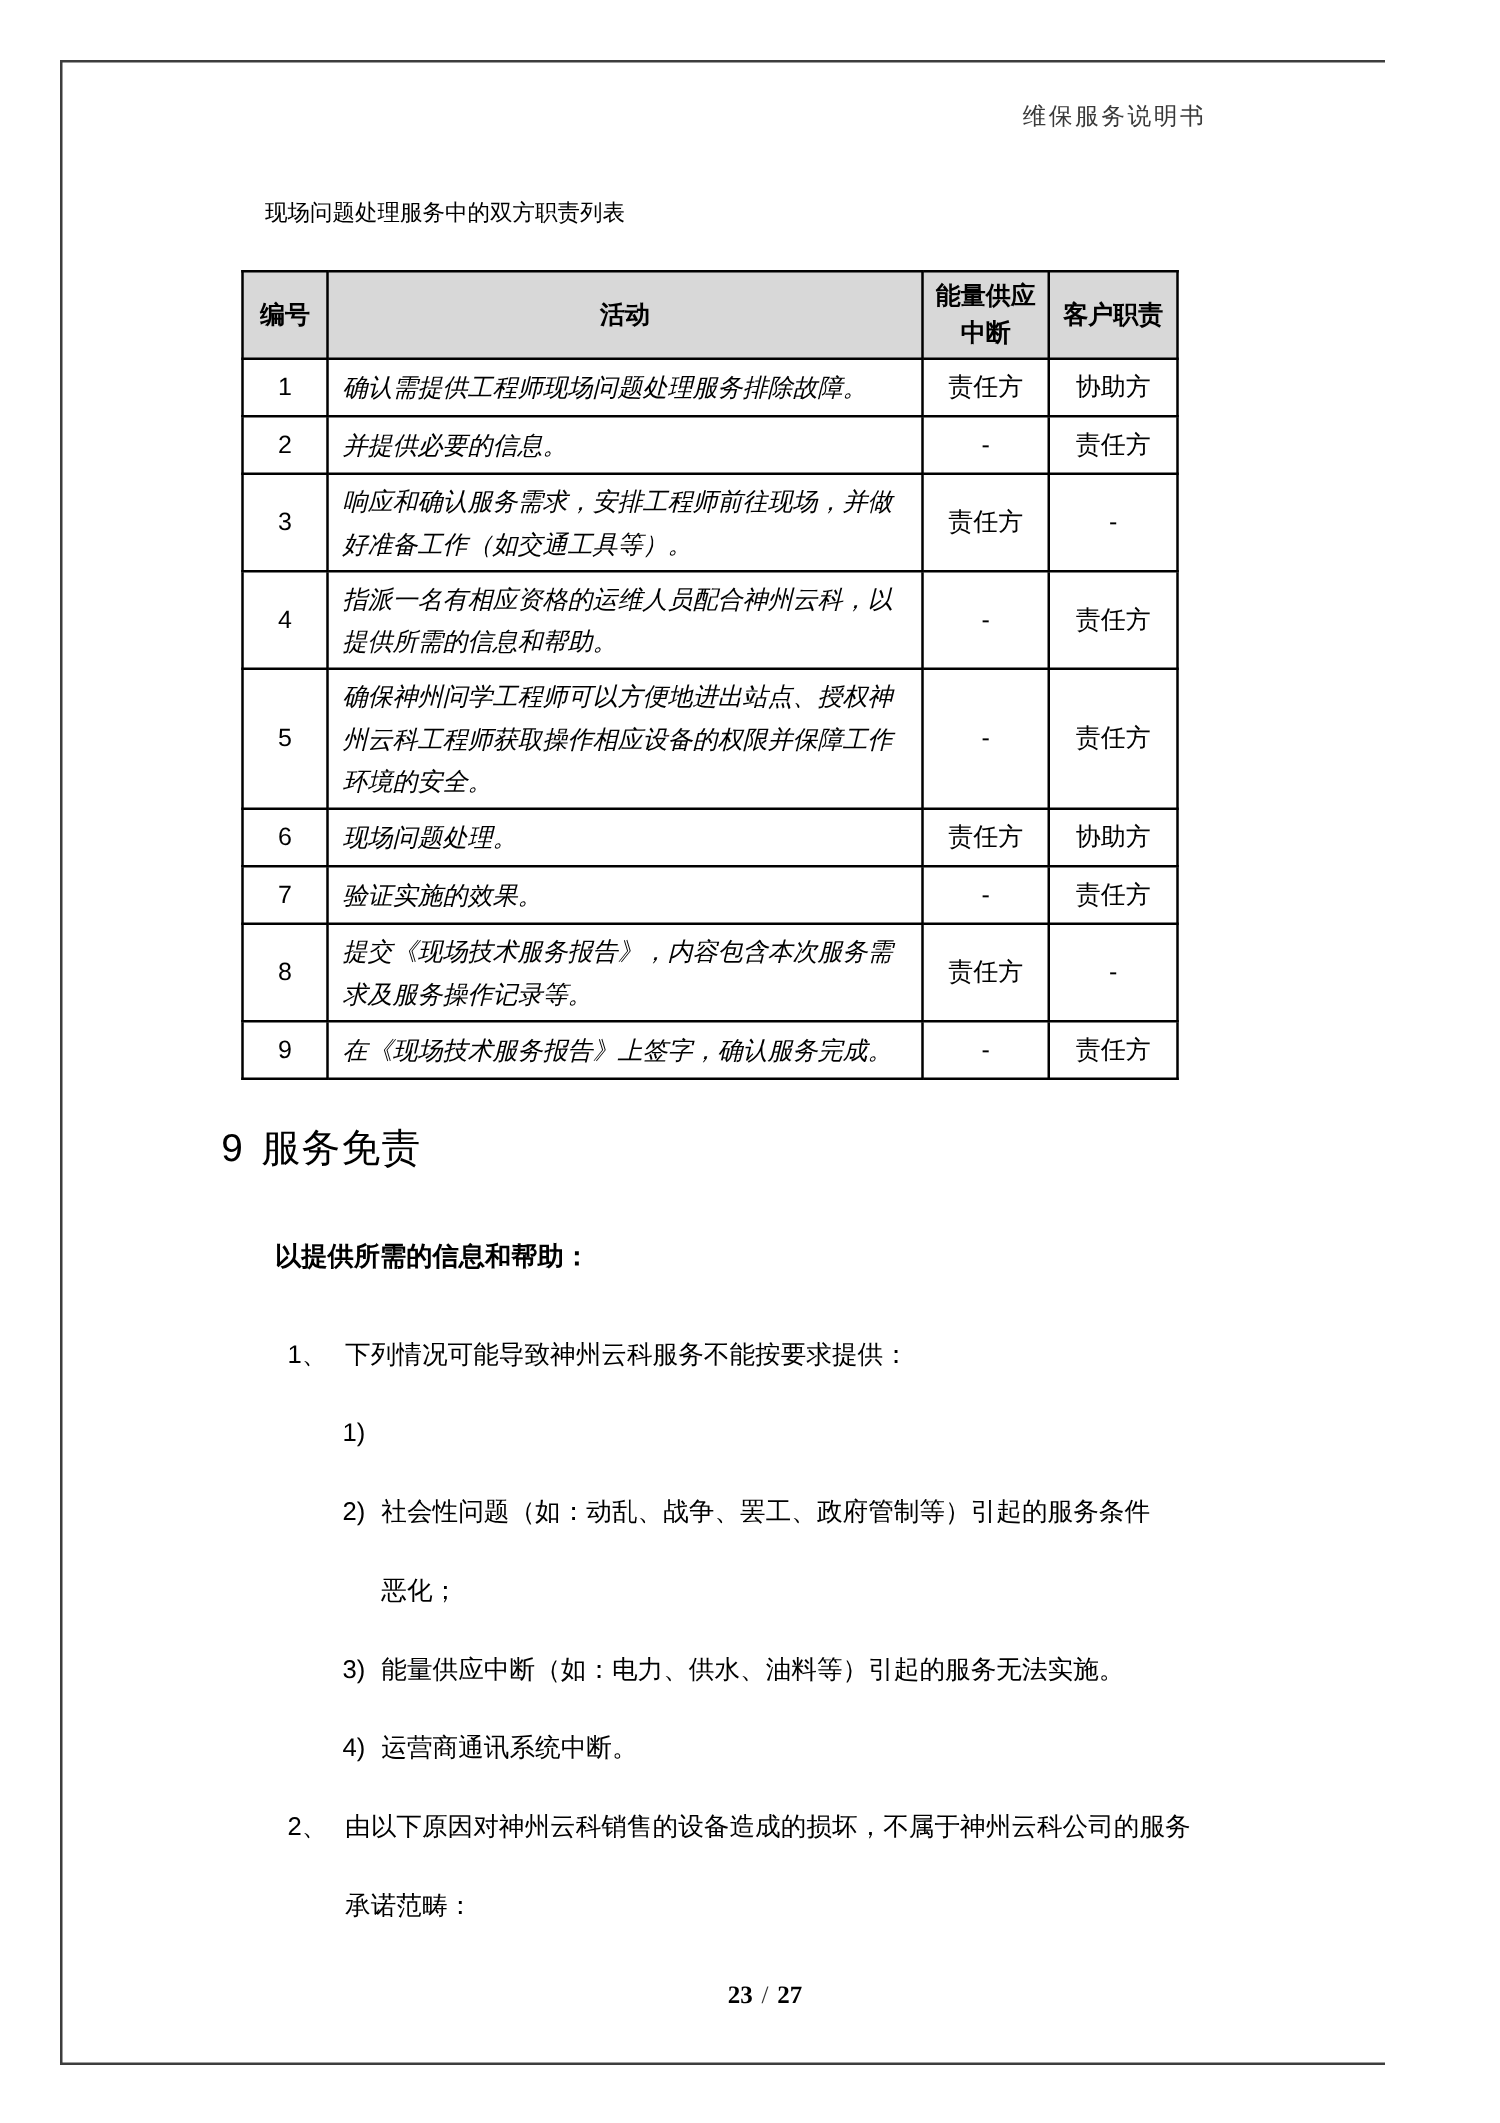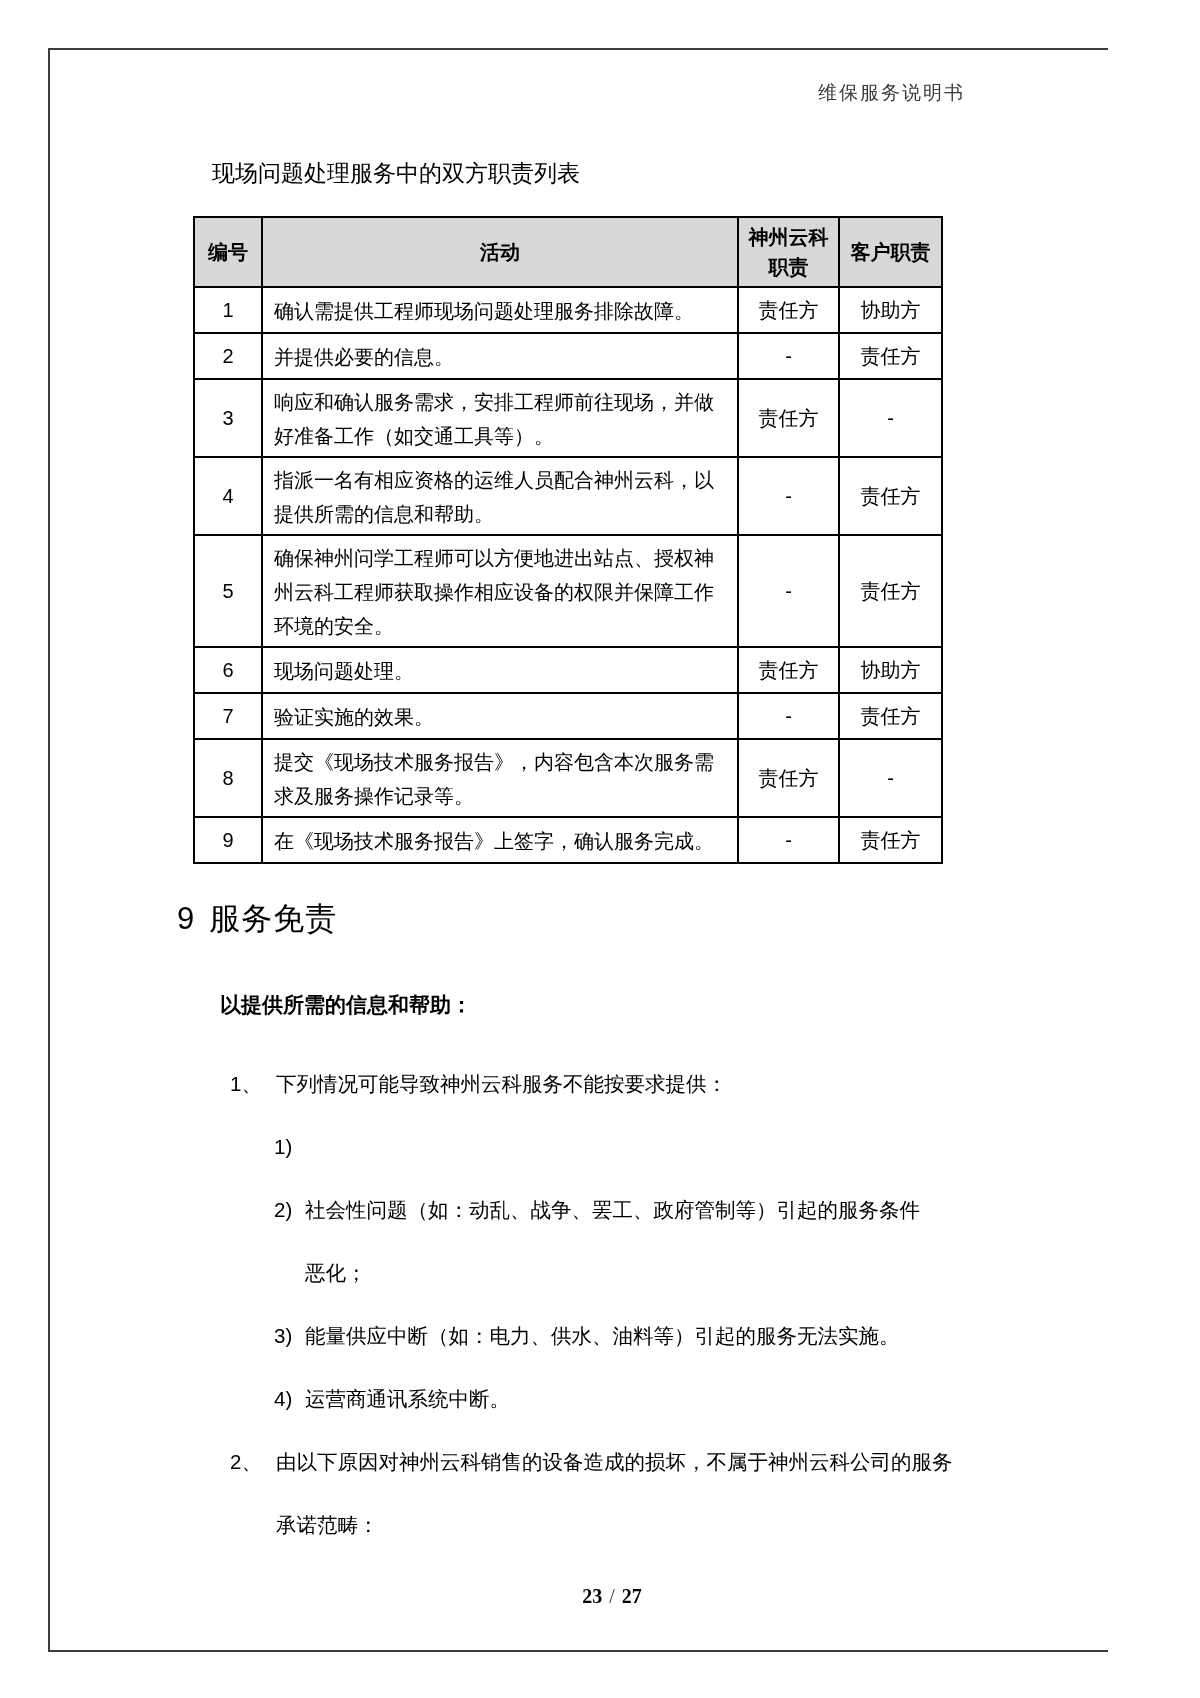--- a/index.html
+++ b/index.html
@@ -19,42 +19,42 @@
     pointer-events:none;
   }
   .doc-header {
     position:absolute; top:80px; left:818px;
     font-family:"Liberation Serif","DejaVu Serif",serif;
     font-size:19px; letter-spacing:2px; color:#3a3a3a;
     white-space:nowrap;
   }
   .table-caption {
     position:absolute; left:212px; top:158px;
-    font-size:23px; color:#000;
+    font-size:18px; color:#000;
   }
   table.resp {
     position:absolute; left:193px; top:216px;
     width:748px;
     border-collapse:collapse;
     table-layout:fixed;
     font-size:20px;
   }
   table.resp th, table.resp td {
     border:2px solid #000;
     vertical-align:middle;
   }
   table.resp th {
     background:#d8d8d8;
     font-weight:bold;
     line-height:30px;
     padding:4px 4px;
     text-align:center;
   }
   table.resp td { line-height:34px; padding:5px 4px; text-align:center; }
-  table.resp td.c1 { text-align:left; padding:5px 10px 3px 11px; }
+  table.resp td.c1 { text-align:left; padding:5px 10px 3px 11px;font-style:italic; }
   .heading {
     position:absolute; left:177px; top:898px;
     display:flex; align-items:baseline;
     font-size:31px;
   }
   .heading .num { font-weight:400; margin-right:15px; }
   .heading .ttl { font-weight:normal; letter-spacing:1px; }
   .lead {
     position:absolute; left:220px; top:991px;
     font-size:21px; font-weight:bold;
@@ -94,21 +94,21 @@
     <colgroup>
       <col style="width:68px">
         <col style="width:476px">
         <col style="width:101px">
         <col style="width:103px">
     </colgroup>
     <thead>
       <tr>
           <th>编号</th>
           <th>活动</th>
-          <th>神州云科职责</th>
+          <th>能量供应中断</th>
           <th>客户职责</th>
         </tr>
     </thead>
     <tbody>
         <tr>
           <td class="c0">1</td>
           <td class="c1">确认需提供工程师现场问题处理服务排除故障。</td>
           <td class="c2">责任方</td>
           <td class="c3">协助方</td>
         </tr>

